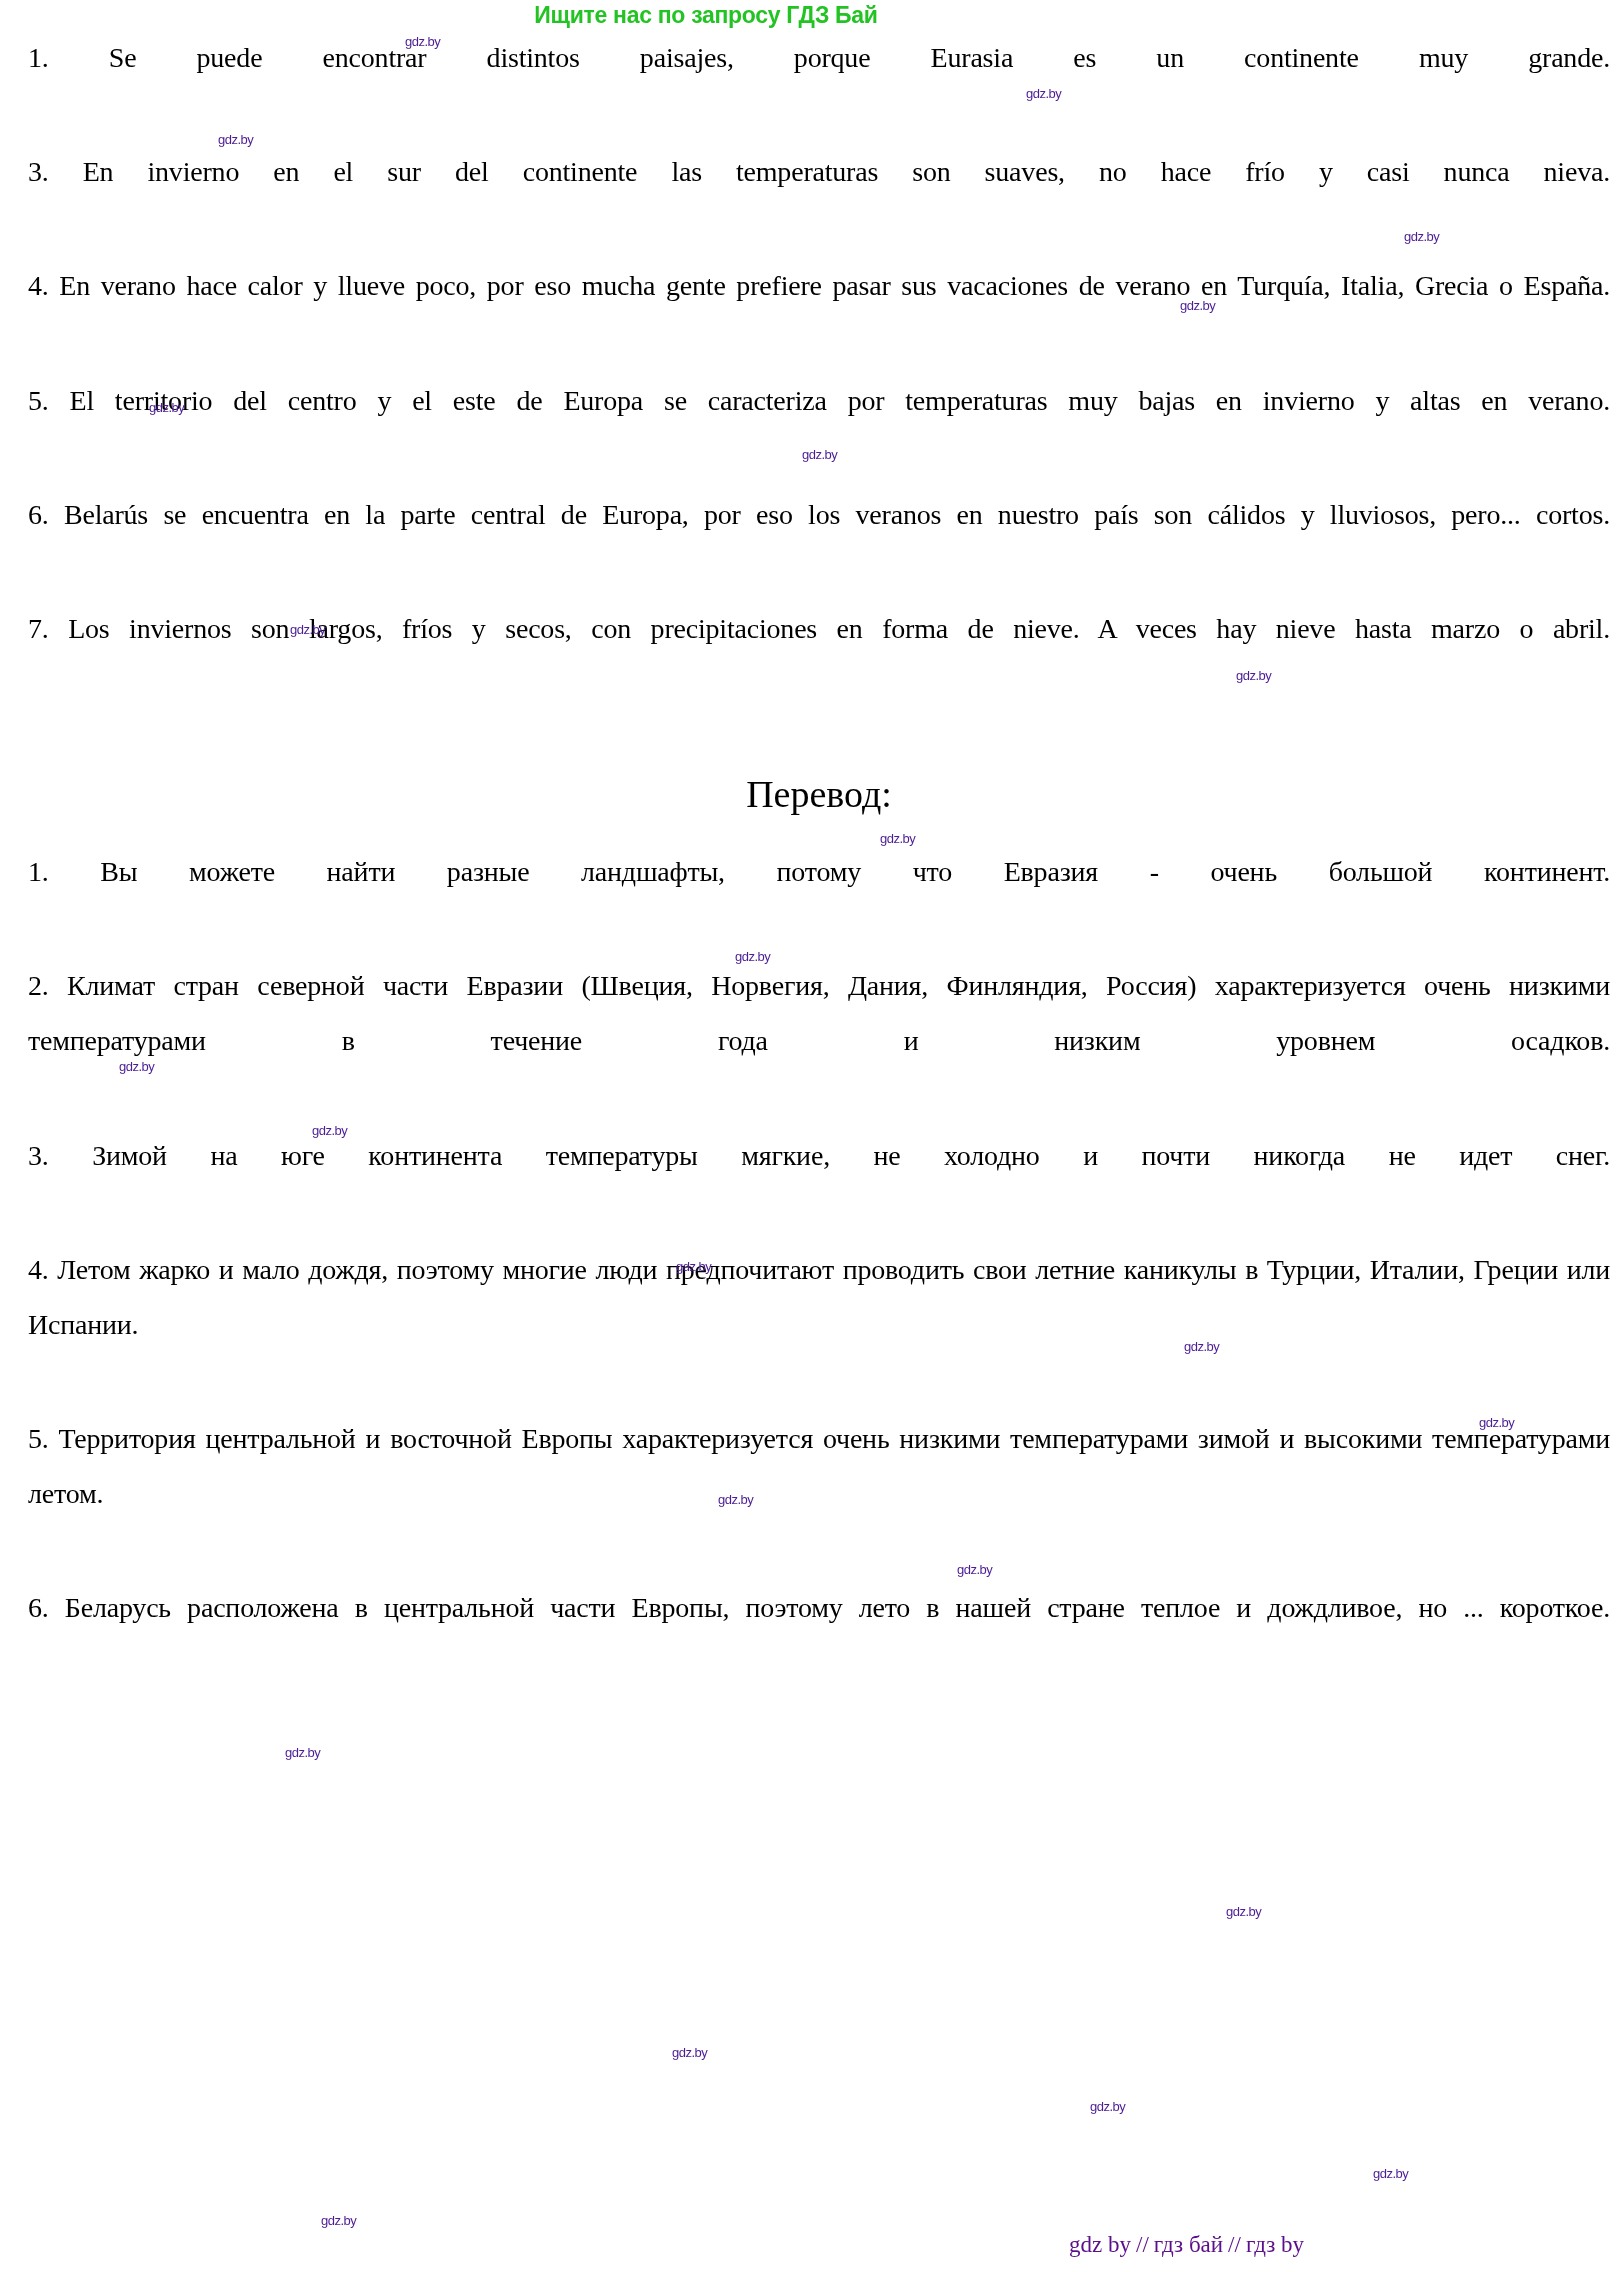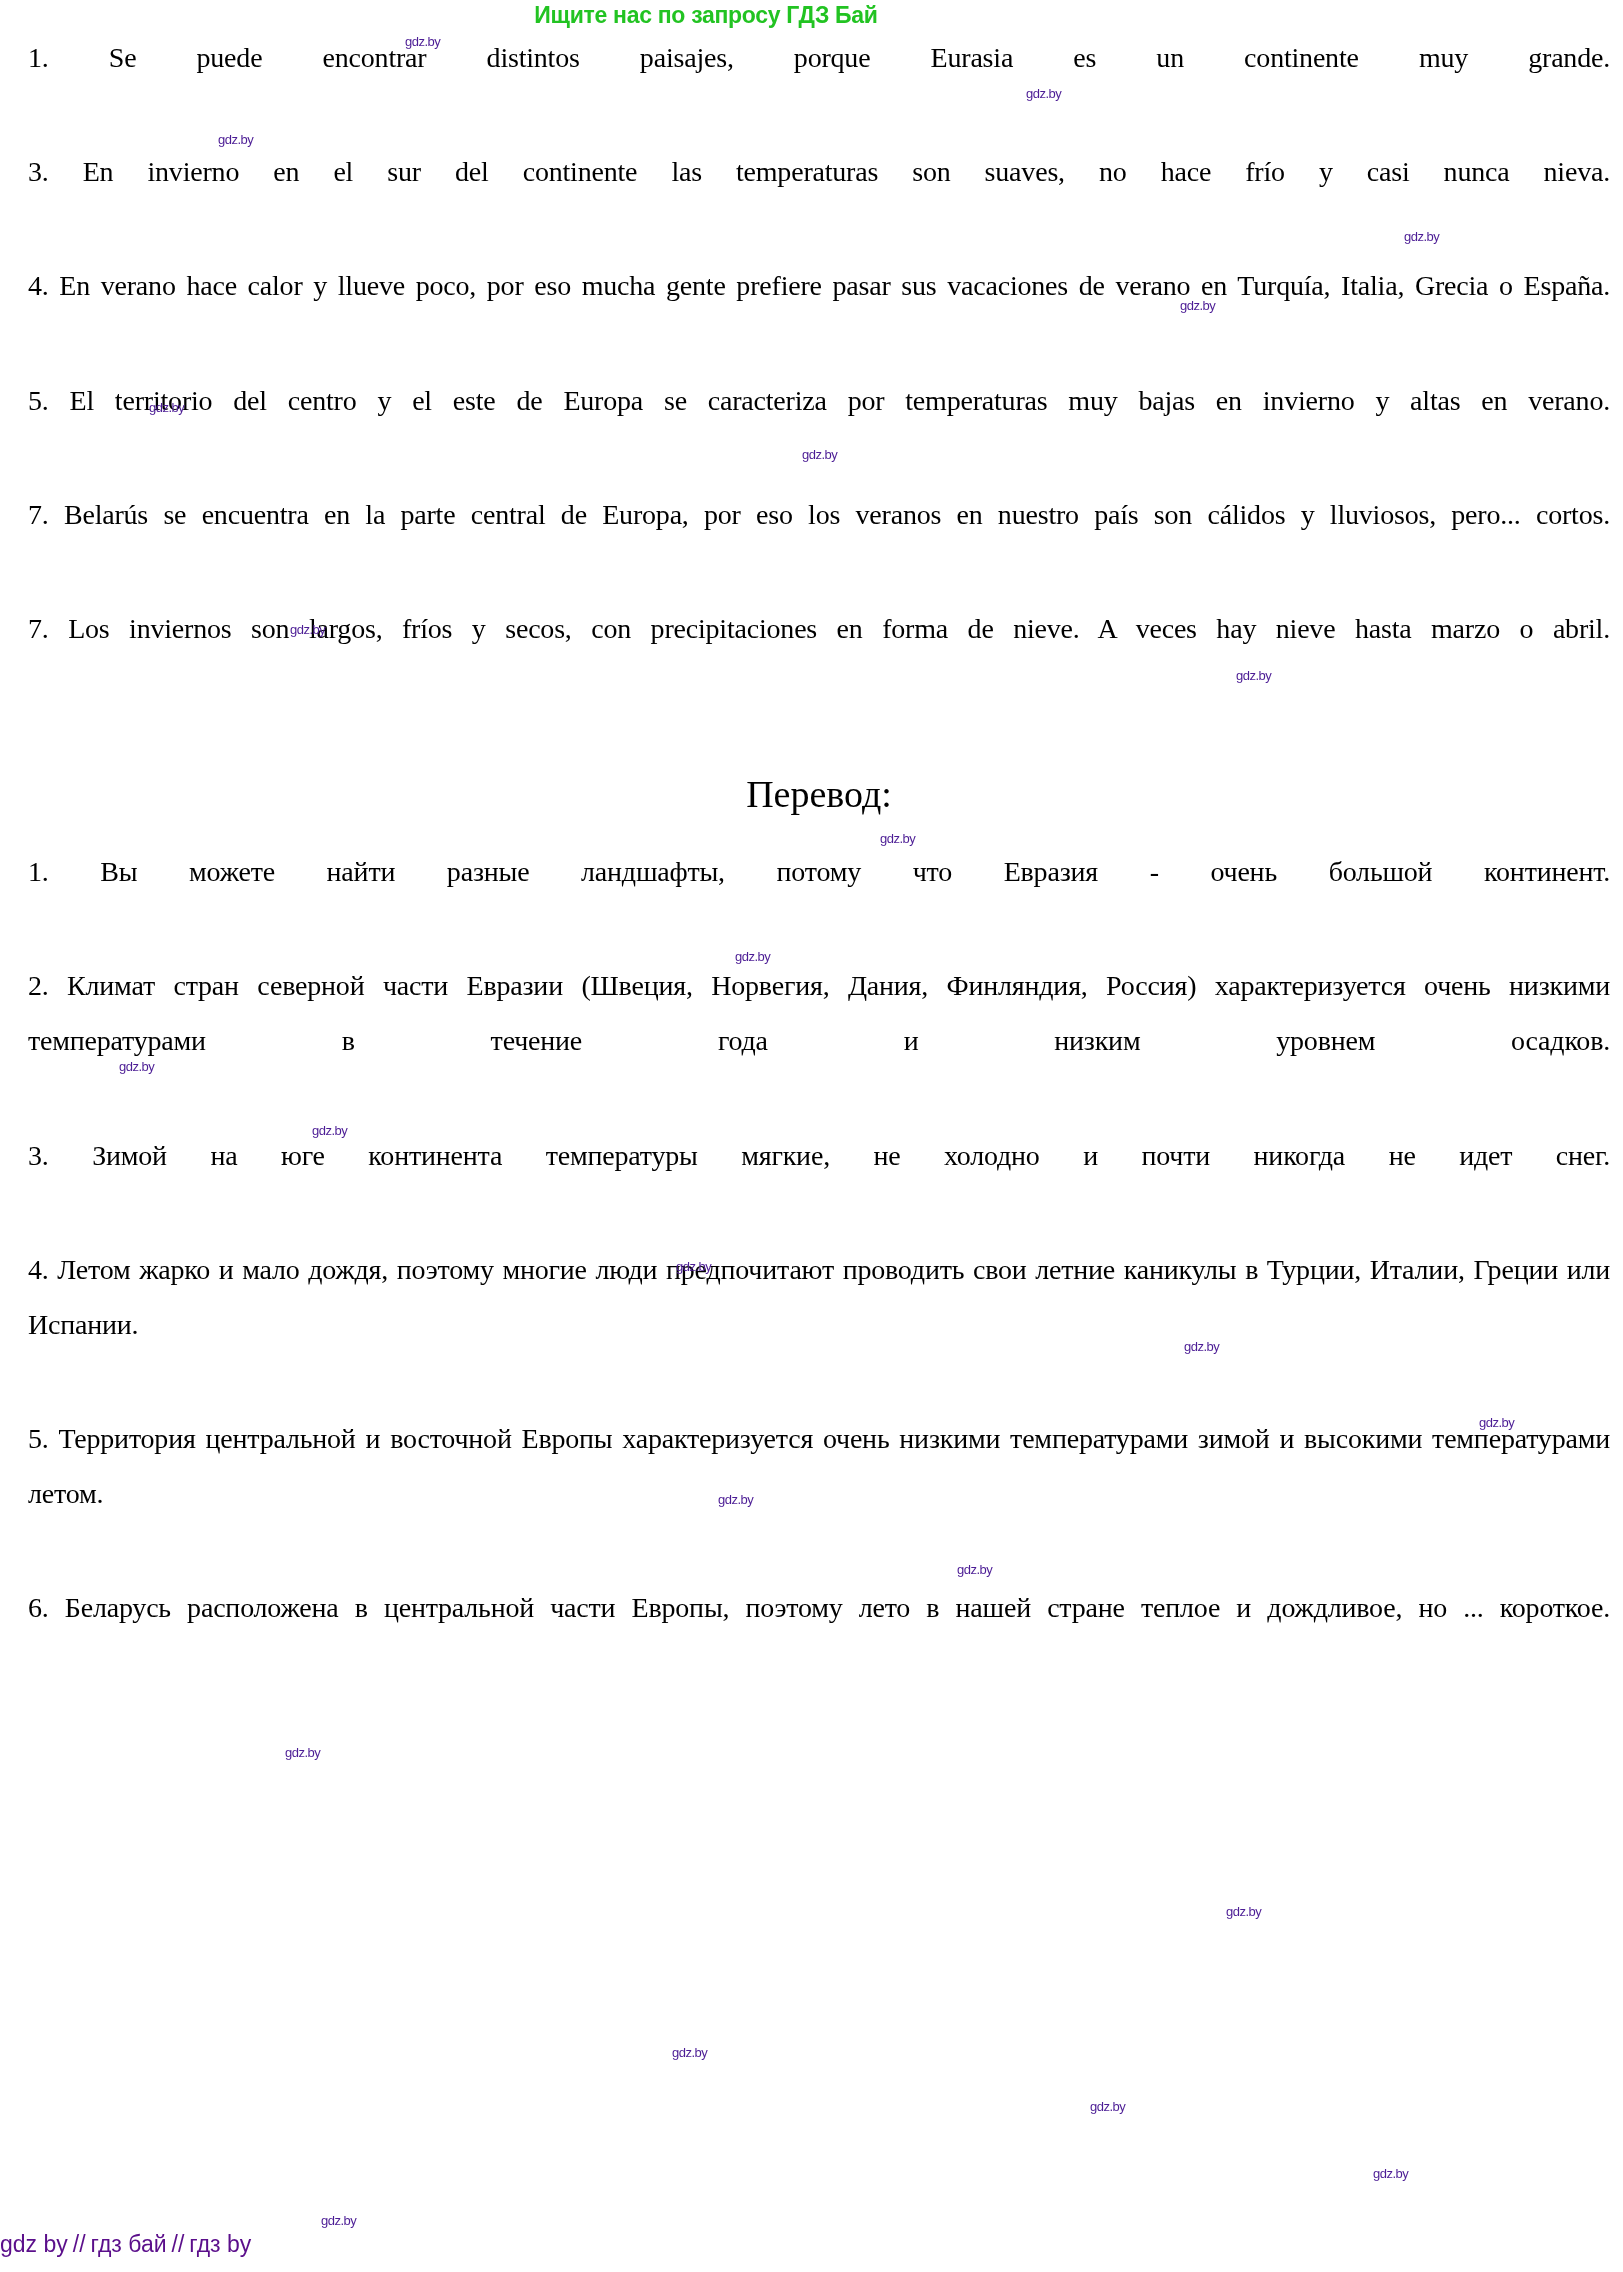--- a/index.html
+++ b/index.html
@@ -89,43 +89,43 @@
     letter-spacing: -0.5px;
     pointer-events: none;
   }
 
   
   .footer {
     position: absolute;
     left: 0;
     bottom: 15px;
     width: 1304px;
-    text-align: left;
-    font-family: Liberation Sans, sans-serif;
+    text-align: right;
+    font-family: Liberation Serif, serif;
     font-size: 23px;
     line-height: 27px;
     color: #5b0f8b;
     white-space: nowrap;
   }
   .footer .sep { padding: 0 5px; }
 </style>
 </head>
 <body>
 
 <div class="page">
 
   <div class="promo-header">Ищите нас по запросу ГДЗ Бай</div>
 
   <div class="content">
 
     <p class="para">1. Se puede encontrar distintos paisajes, porque Eurasia es un continente muy grande.</p>
     <p class="para">3. En invierno en el sur del continente las temperaturas son suaves, no hace frío y casi nunca nieva.</p>
     <p class="para">4. En verano hace calor y llueve poco, por eso mucha gente prefiere pasar sus vacaciones de verano en Turquía, Italia, Grecia o España.</p>
     <p class="para">5. El territorio del centro y el este de Europa se caracteriza por temperaturas muy bajas en invierno y altas en verano.</p>
-    <p class="para">7. Belarús se encuentra en la parte central de Europa, por eso los veranos en nuestro país son cálidos y lluviosos, pero... cortos.</p>
+    <p class="para">6. Belarús se encuentra en la parte central de Europa, por eso los veranos en nuestro país son cálidos y lluviosos, pero... cortos.</p>
     <p class="para">7. Los inviernos son largos, fríos y secos, con precipitaciones en forma de nieve. A veces hay nieve hasta marzo o abril.</p>
 
     <div class="spacer-md"></div>
 
     <p class="section-title">Перевод:</p>
 
     <div class="spacer-sm"></div>
 
     <p class="para">1. Вы можете найти разные ландшафты, потому что Евразия - очень большой континент.</p>
     <p class="para">2. Климат стран северной части Евразии (Швеция, Норвегия, Дания, Финляндия, Россия) характеризуется очень низкими температурами в течение года и низким уровнем осадков.</p>

